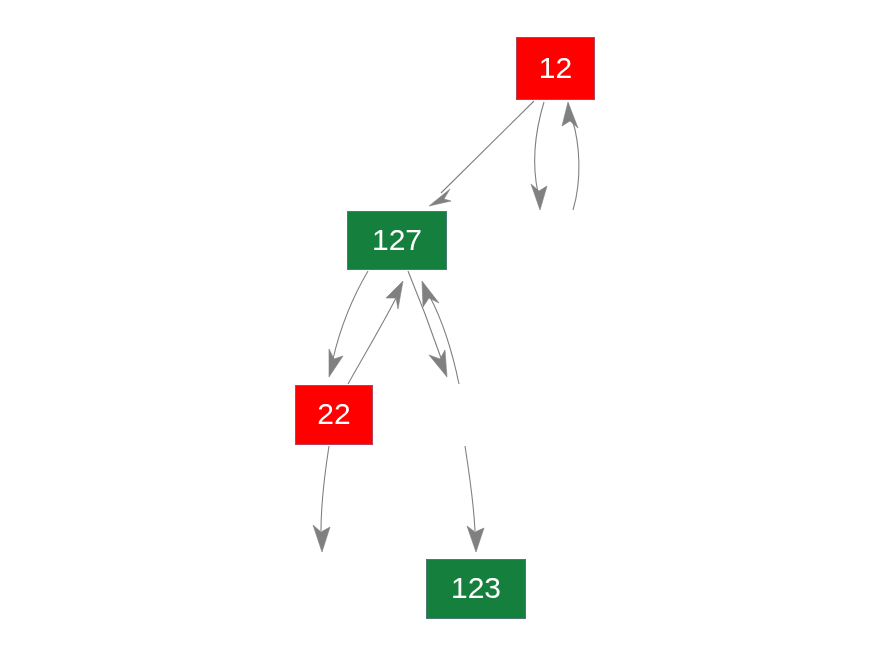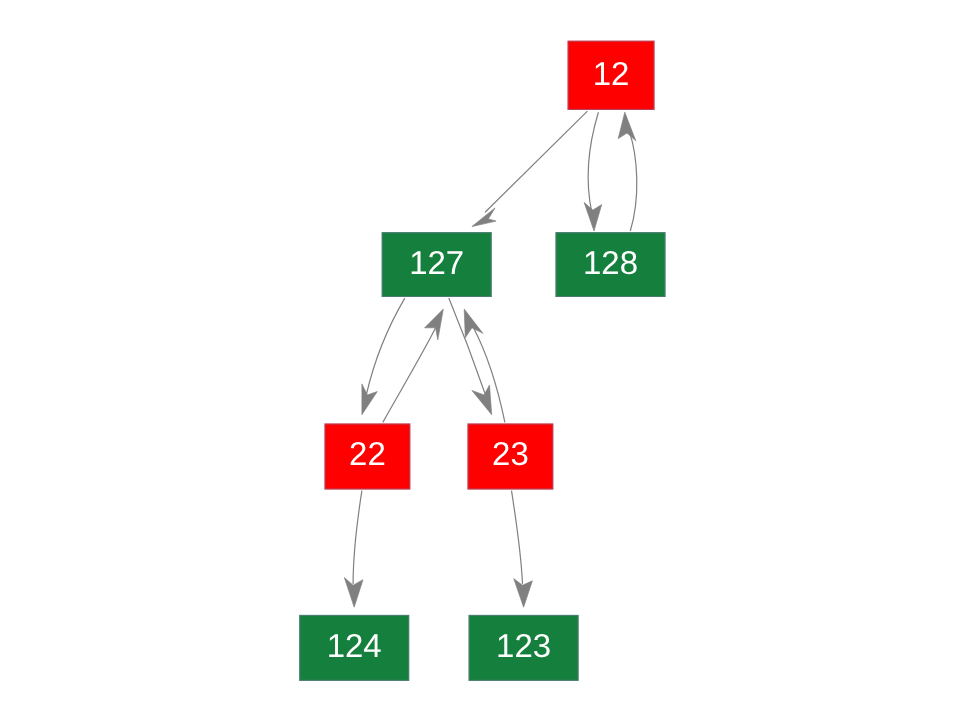--- a/index.html
+++ b/index.html
@@ -116,33 +116,24 @@
   </svg>
 
   <div class="graph-node red" style="left:516px; top:37px; width:79px; height:63px;">
     <span class="node-label">12</span>
   </div>
 
   <div class="graph-node blue" style="left:347px; top:211px; width:100px; height:59px;">
     <span class="node-label">127</span>
   </div>
 
-  <div class="graph-node blue" style="left:505px; top:211px; width:100px; height:59px;">
-    <span class="node-label">128</span>
-  </div>
 
   <div class="graph-node red" style="left:295px; top:385px; width:78px; height:60px;">
     <span class="node-label">22</span>
   </div>
 
-  <div class="graph-node red" style="left:425px; top:385px; width:78px; height:60px;">
-    <span class="node-label">23</span>
-  </div>
 
-  <div class="graph-node blue" style="left:272px; top:559px; width:100px; height:60px;">
-    <span class="node-label">124</span>
-  </div>
 
   <div class="graph-node blue" style="left:426px; top:559px; width:100px; height:60px;text-align:center;">
     <span class="node-label">123</span>
   </div>
 
 </div>
 
 </body></html>

